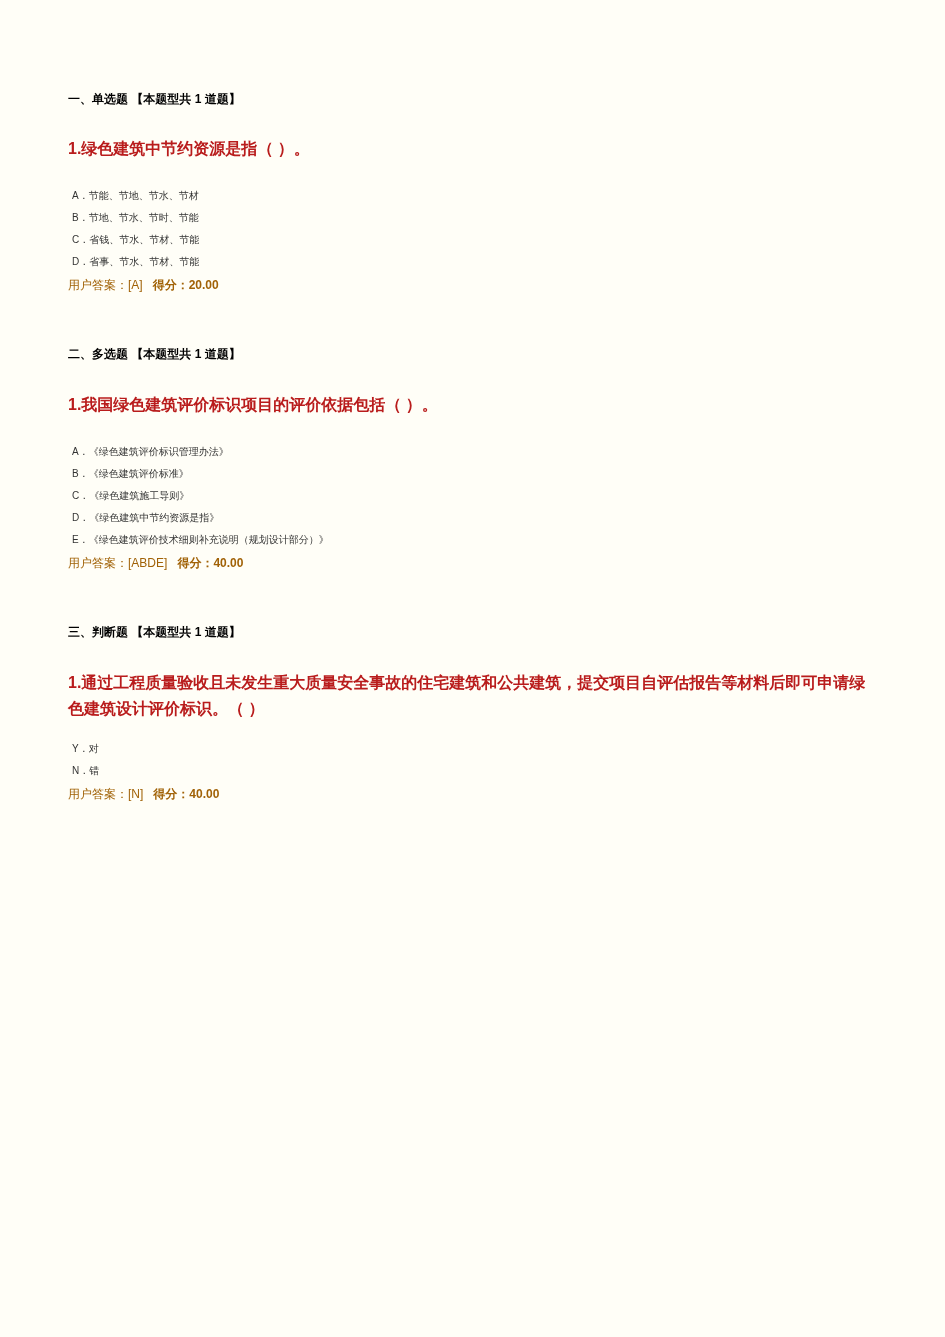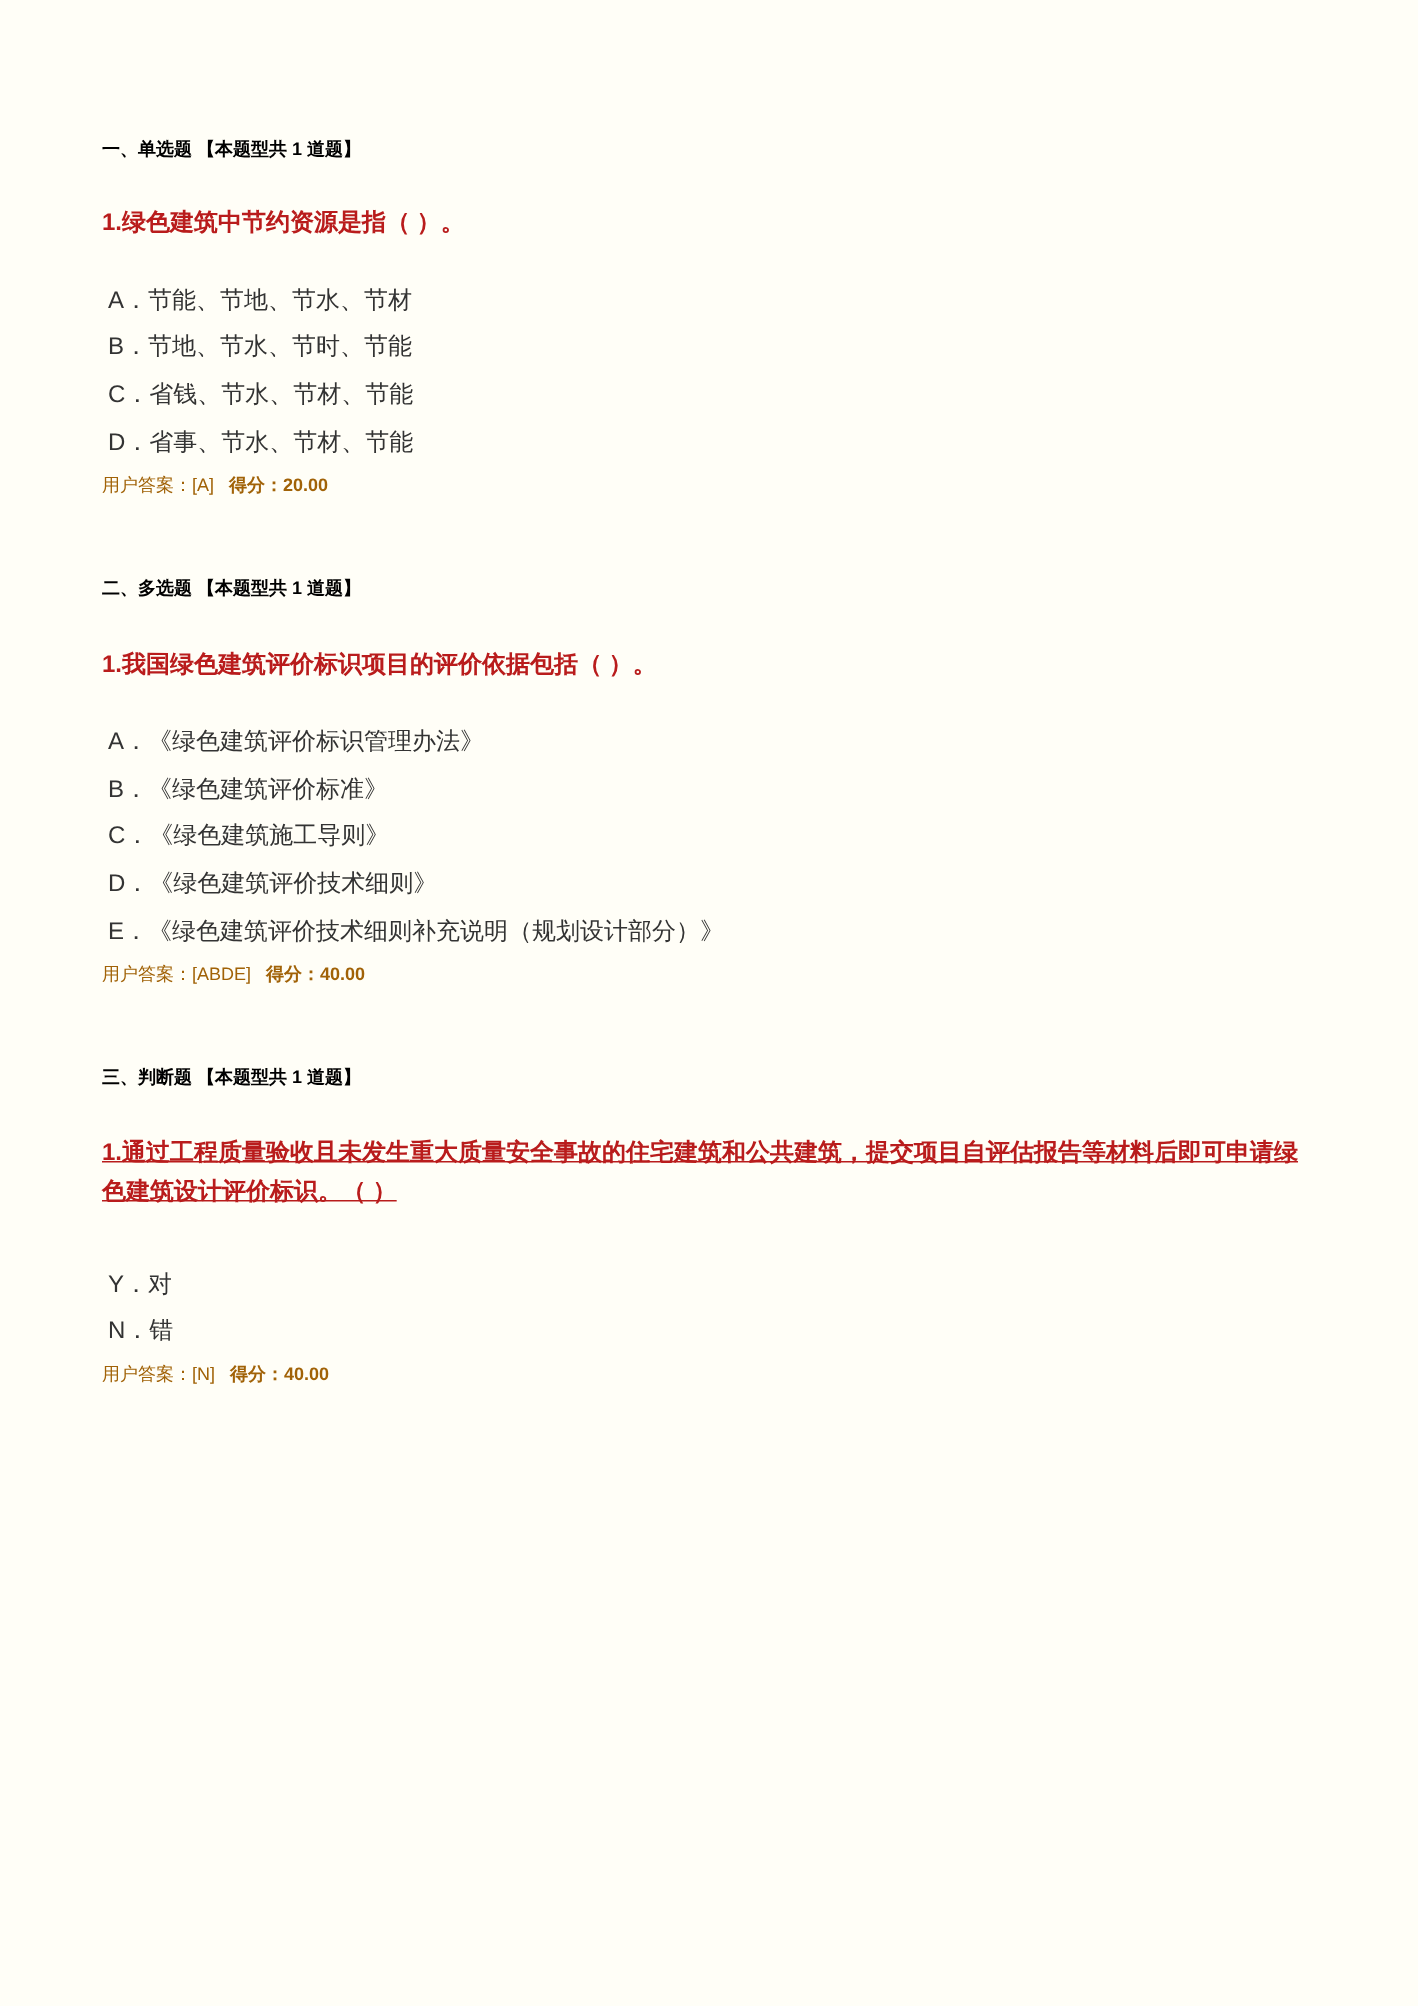--- a/index.html
+++ b/index.html
@@ -23,60 +23,59 @@
       margin-bottom: 27px;
     }
     .question-text {
       font-weight: bold;
       color: #b91c1c;
       font-size: 16px;
       margin-bottom: 26px;
     }
     .option {
       color: #333;
-      font-size: 16px;
+      font-size: 10px;
       margin-bottom: 6px;
       padding-left: 4px;
     }
     .answer-line {
       color: #a16207;
       font-size: 12px;
       margin-top: 2px;
       margin-bottom: 50px;
     }
     .answer-line .bold {
       font-weight: bold;
     }
     .section-gap {
       margin-bottom: 28px;
     }
     .true-false-gap {
-      margin-bottom: 36px;
-      text-decoration: underline;
+      margin-bottom: 20px;
     }
   </style>
 </head>
 <body>
 
 <div class="section-header">一、单选题 【本题型共 1 道题】</div>
 <div class="question-text">1.绿色建筑中节约资源是指（ ）。</div>
 <div class="option">A．节能、节地、节水、节材</div>
 <div class="option">B．节地、节水、节时、节能</div>
 <div class="option">C．省钱、节水、节材、节能</div>
 <div class="option">D．省事、节水、节材、节能</div>
 <div class="answer-line">
   <span>用户答案：</span><span>[A]</span>&nbsp;&nbsp;&nbsp;<span class="bold">得分：</span><span class="bold">20.00</span>
 </div>
 
 <div class="section-header section-gap">二、多选题 【本题型共 1 道题】</div>
 <div class="question-text">1.我国绿色建筑评价标识项目的评价依据包括（ ）。</div>
 <div class="option">A．《绿色建筑评价标识管理办法》</div>
 <div class="option">B．《绿色建筑评价标准》</div>
 <div class="option">C．《绿色建筑施工导则》</div>
-<div class="option">D．《绿色建筑评价技术细则》</div>
+<div class="option">D．《绿色建筑中节约资源是指》</div>
 <div class="option">E．《绿色建筑评价技术细则补充说明（规划设计部分）》</div>
 <div class="answer-line">
   <span>用户答案：</span><span>[ABDE]</span>&nbsp;&nbsp;&nbsp;<span class="bold">得分：</span><span class="bold">40.00</span>
 </div>
 
 <div class="section-header section-gap">三、判断题 【本题型共 1 道题】</div>
 <div class="question-text true-false-gap">1.通过工程质量验收且未发生重大质量安全事故的住宅建筑和公共建筑，提交项目自评估报告等材料后即可申请绿色建筑设计评价标识。（ ）</div>
 <div class="option">Y．对</div>
 <div class="option">N．错</div>
 <div class="answer-line">

